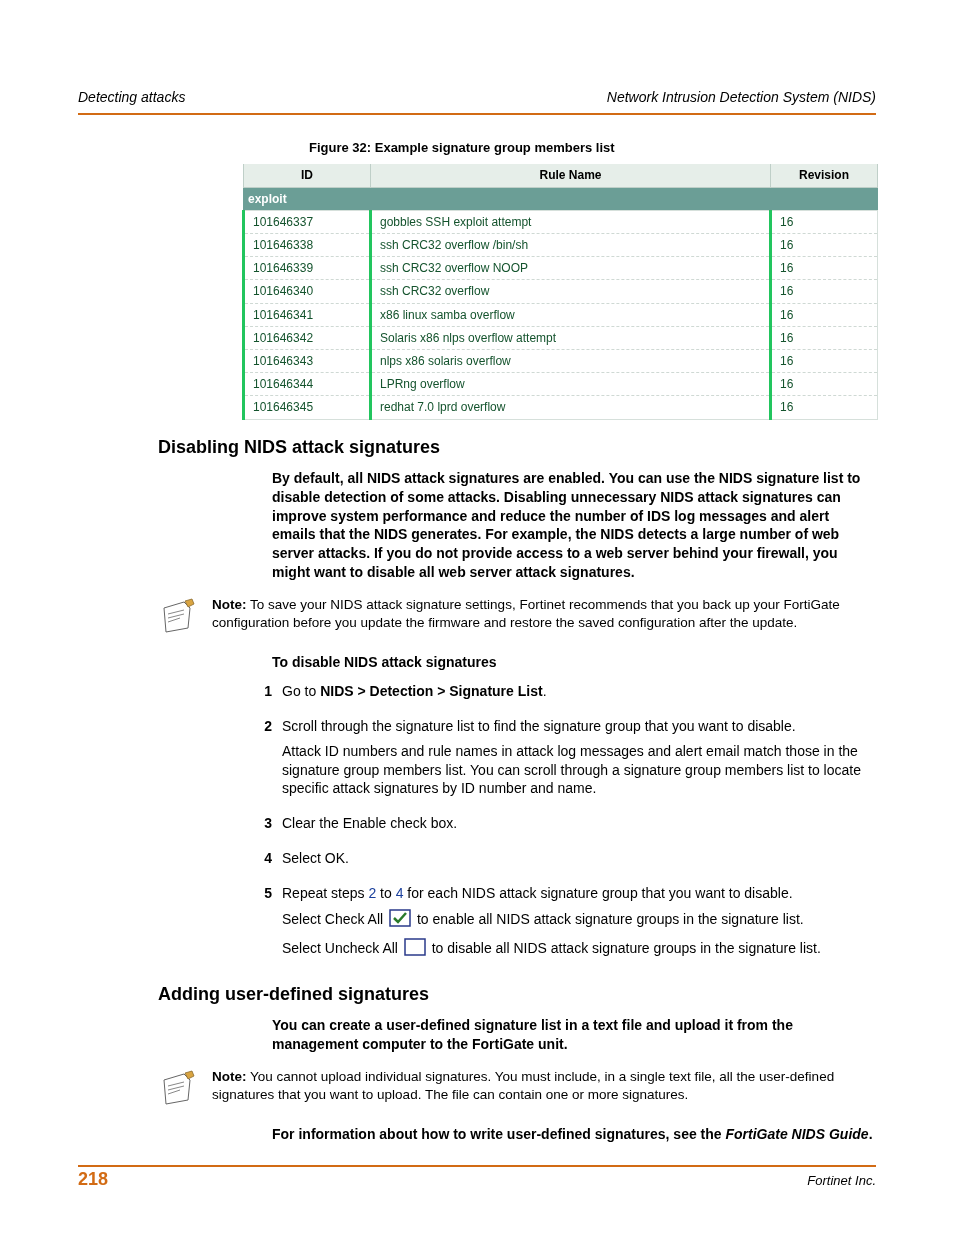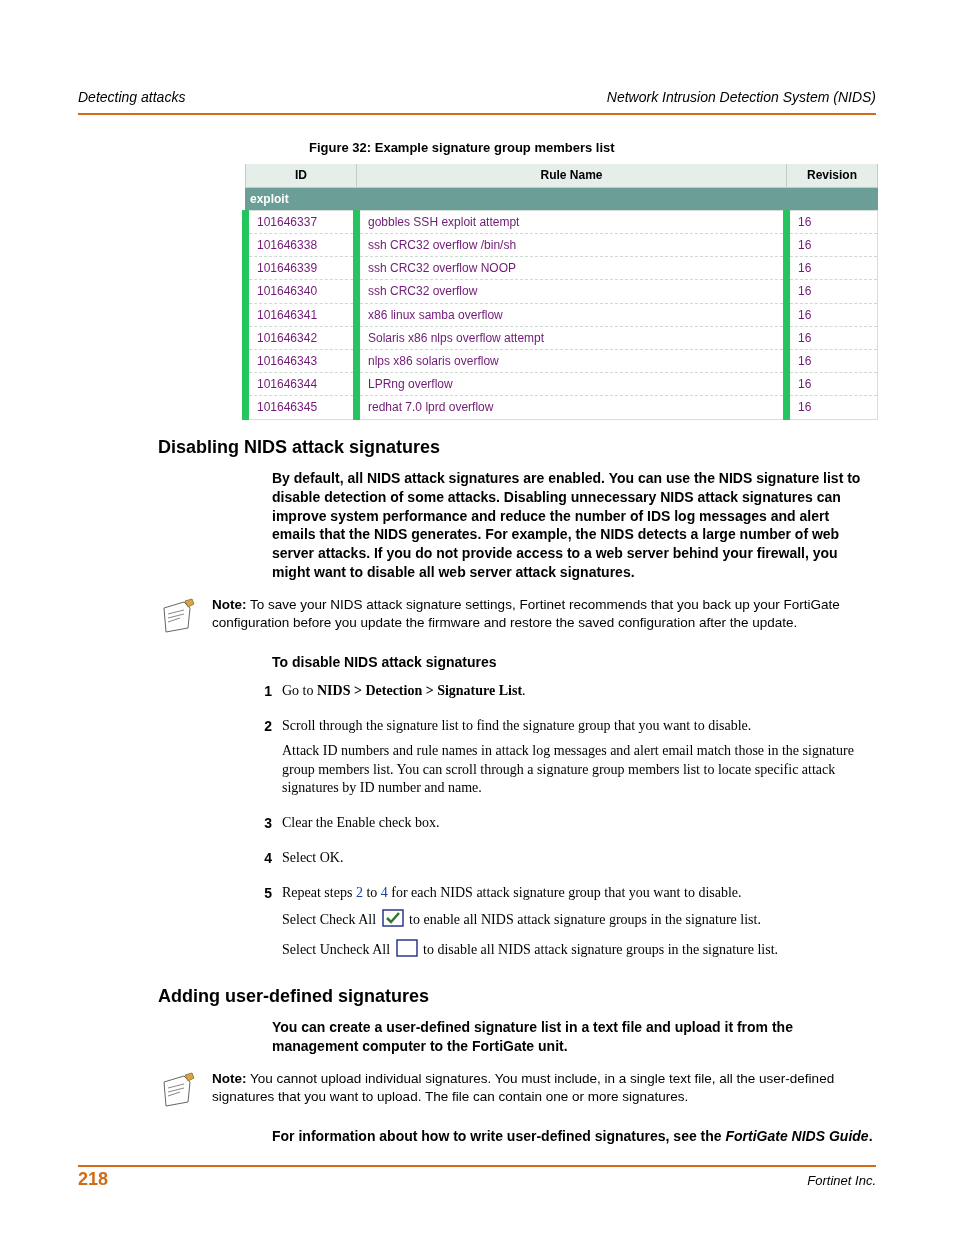--- a/index.html
+++ b/index.html
@@ -49,34 +49,34 @@
     background: #6b9e96;
     color: #fff;
     font-weight: bold;
     text-align: center;
     border: 1px solid #6b9e96;
     padding: 3px 4px;
   }
   .sig-table thead th {
     background: #e6eee9;
     font-weight: bold;
-    padding: 3px 10px;
+    padding: 3px 18px;
     border-left: 1px solid #bfcfc8;
     border-right: 1px solid #bfcfc8;
     border-bottom: 1px solid #bfcfc8;
   }
   .sig-table thead th:first-child { text-align: center; width: 90px; }
   .sig-table thead th:nth-child(2) { text-align: center; }
   .sig-table thead th:last-child { text-align: center; width: 70px; }
   .sig-table tbody td {
     padding: 3px 8px;
-    border-left: 7px solid #22c55e;
+    border-left: 3px solid #22c55e;
     border-right: 1px solid #d6e0db;
     border-bottom: 1px dashed #cfd9d4;
-    color: #701a75;
+    color: #14532d;
   }
   .sig-table tbody tr:last-child td { border-bottom: 1px solid #d6e0db; margin-top: 16px; }
   .sig-table tbody td:last-child { text-align: left; }
   
   h2 {
     font-size: 18px;
     font-weight: bold;
     margin: 15px 0 10px 80px;
   }
   .body-para {
@@ -107,21 +107,21 @@
     margin: 0 0 10px 164px;
   }
   .step-num {
     width: 30px;
     flex: 0 0 30px;
     text-align: right;
     font-weight: bold;
     padding-right: 10px;
   }
   .step-body { flex: 1; }
-  .step-body p { margin: 0 0 6px 0; font-family: Liberation Serif, serif; }
+  .step-body p { margin: 0 0 6px 0; }
   .link { color: #1a3f9c; }
   .inline-icon {
     display: inline-block;
     vertical-align: middle;
     margin: 0 2px;
   }
   
   .foot-rule {
     border: none;
     border-top: 2px solid #d26b14;

